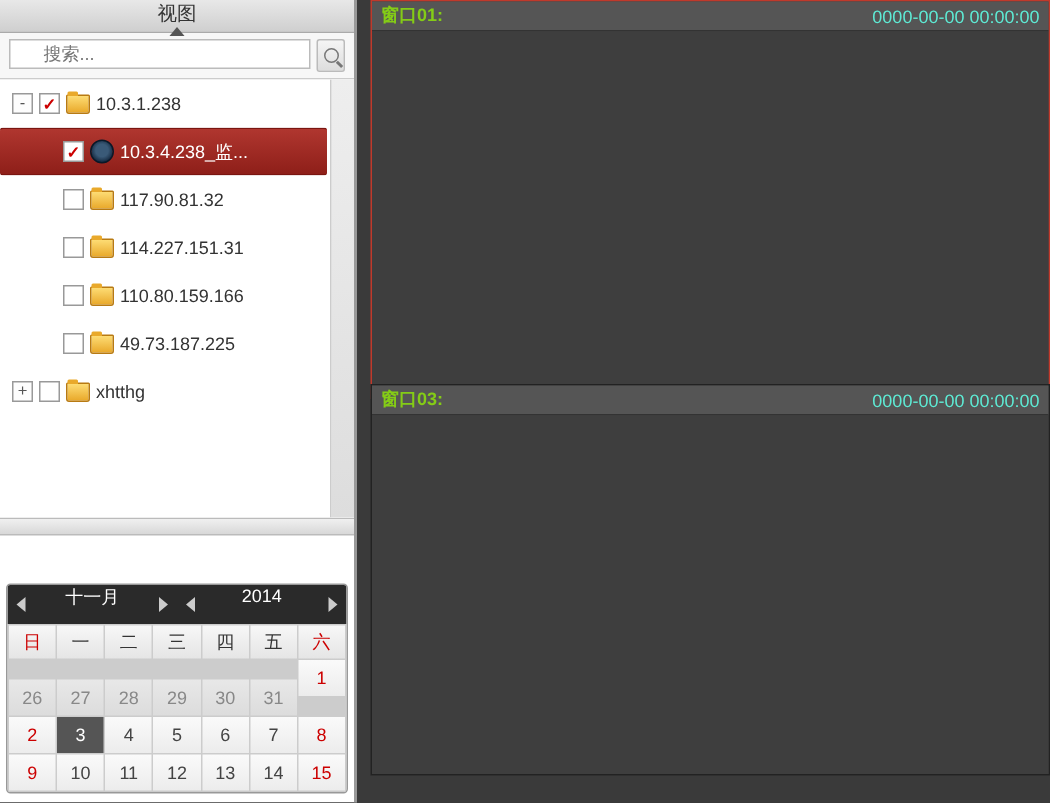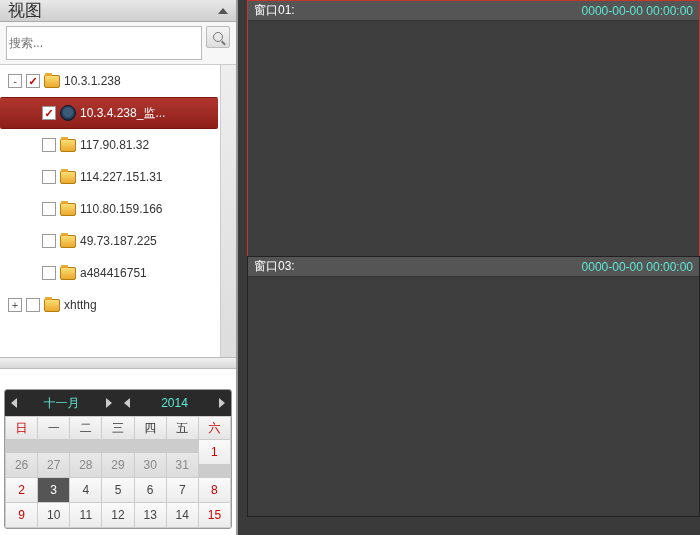--- a/index.html
+++ b/index.html
@@ -19,43 +19,44 @@
     background: #fff;
     border-right: 2px solid #999;
   }
   .section-header {
     height: 22px;
     background: linear-gradient(#e8e8e8,#cfcfcf);
     border-bottom: 1px solid #aaa;
     display: flex;
     align-items: center;
     padding: 0 8px;
-    font-size: 17px;
+    font-size: 13px;
     color: #333;
     justify-content: space-between;
+    flex-direction: column;
   }
   .chev {
     width: 0; height: 0;
     border-left: 5px solid transparent;
     border-right: 5px solid transparent;
   }
   .chev.up { border-bottom: 6px solid #555; }
   .chev.down { border-top: 6px solid #555; }
   .search-row {
     display: flex;
     padding: 4px 6px;
     gap: 4px;
     background: #f7f7f7;
     border-bottom: 1px solid #ccc;
   }
   .search-row input {
     flex: 1;
-    height: 34px;
+    height: 20px;
     border: 1px solid #bbb;
-    padding: 0 2px;
+    padding: 0 22px;
     font-size: 12px;
     color: #888;
   }
   .search-btn {
     width: 24px; height: 22px;
     background: linear-gradient(#f5f5f5,#ddd);
     border: 1px solid #bbb;
     border-radius: 2px;
     display: flex; align-items: center; justify-content: center;
   }
@@ -154,22 +155,22 @@
     width: 228px;
     background: #eee;
     border: 1px solid #999;
     border-radius: 3px;
     overflow: hidden;
   }
   .cal-hdr {
     height: 26px;
     background: #2a2a2a;
     display: flex;
-    align-items: center;
-    color: #5eead4;
+    align-items: flex-start;
+    color: #ffffff;
     font-size: 12px;
   }
   .cal-nav {
     width: 18px; height: 26px;
     display: flex; align-items: center; justify-content: center;
     color: #ccc;
     cursor: pointer;
   }
   .cal-hdr .mtxt { flex: 1; text-align: center; }
   .cal-hdr .ytxt { flex: 1; text-align: center; }
@@ -217,21 +218,21 @@
   .vtile-hdr {
     height: 20px;
     background: #555;
     border-bottom: 1px solid #333;
     display: flex;
     align-items: center;
     justify-content: space-between;
     padding: 0 6px;
     font-size: 12px;
   }
-  .vtile-title { color: #ffffff; }
+  .vtile-title { color: #84cc16; font-weight: bold; }
   .vtile-ts { color: #5eead4; }
   .vtile-body {
     position: absolute;
     top: 20px; left: 0; right: 0; bottom: 0;
     background: #3e3e3e;
   }
   .tri-l, .tri-r {
     width: 0; height: 0;
     border-top: 5px solid transparent;
     border-bottom: 5px solid transparent;
@@ -289,26 +290,20 @@
         <div style="width: 14px;"></div>
         <div class="chk"></div>
         <div class="folder"></div>
         <span class="lbl">110.80.159.166</span>
       </div>
       <div class="tree-item level1">
         <div style="width: 14px;"></div>
         <div class="chk"></div>
         <div class="folder"></div>
         <span class="lbl">49.73.187.225</span>
-      </div>
-      <div class="tree-item level1">
-        <div style="width: 14px;"></div>
-        <div class="chk"></div>
-        <div class="folder"></div>
-        <span class="lbl">a484416751</span>
       </div>
       <div class="tree-item">
         <div class="exp-box">+</div>
         <div class="chk"></div>
         <div class="folder"></div>
         <span class="lbl">xhtthg</span>
       </div>
       <div class="tree-scroll"></div>
   </div>
 

